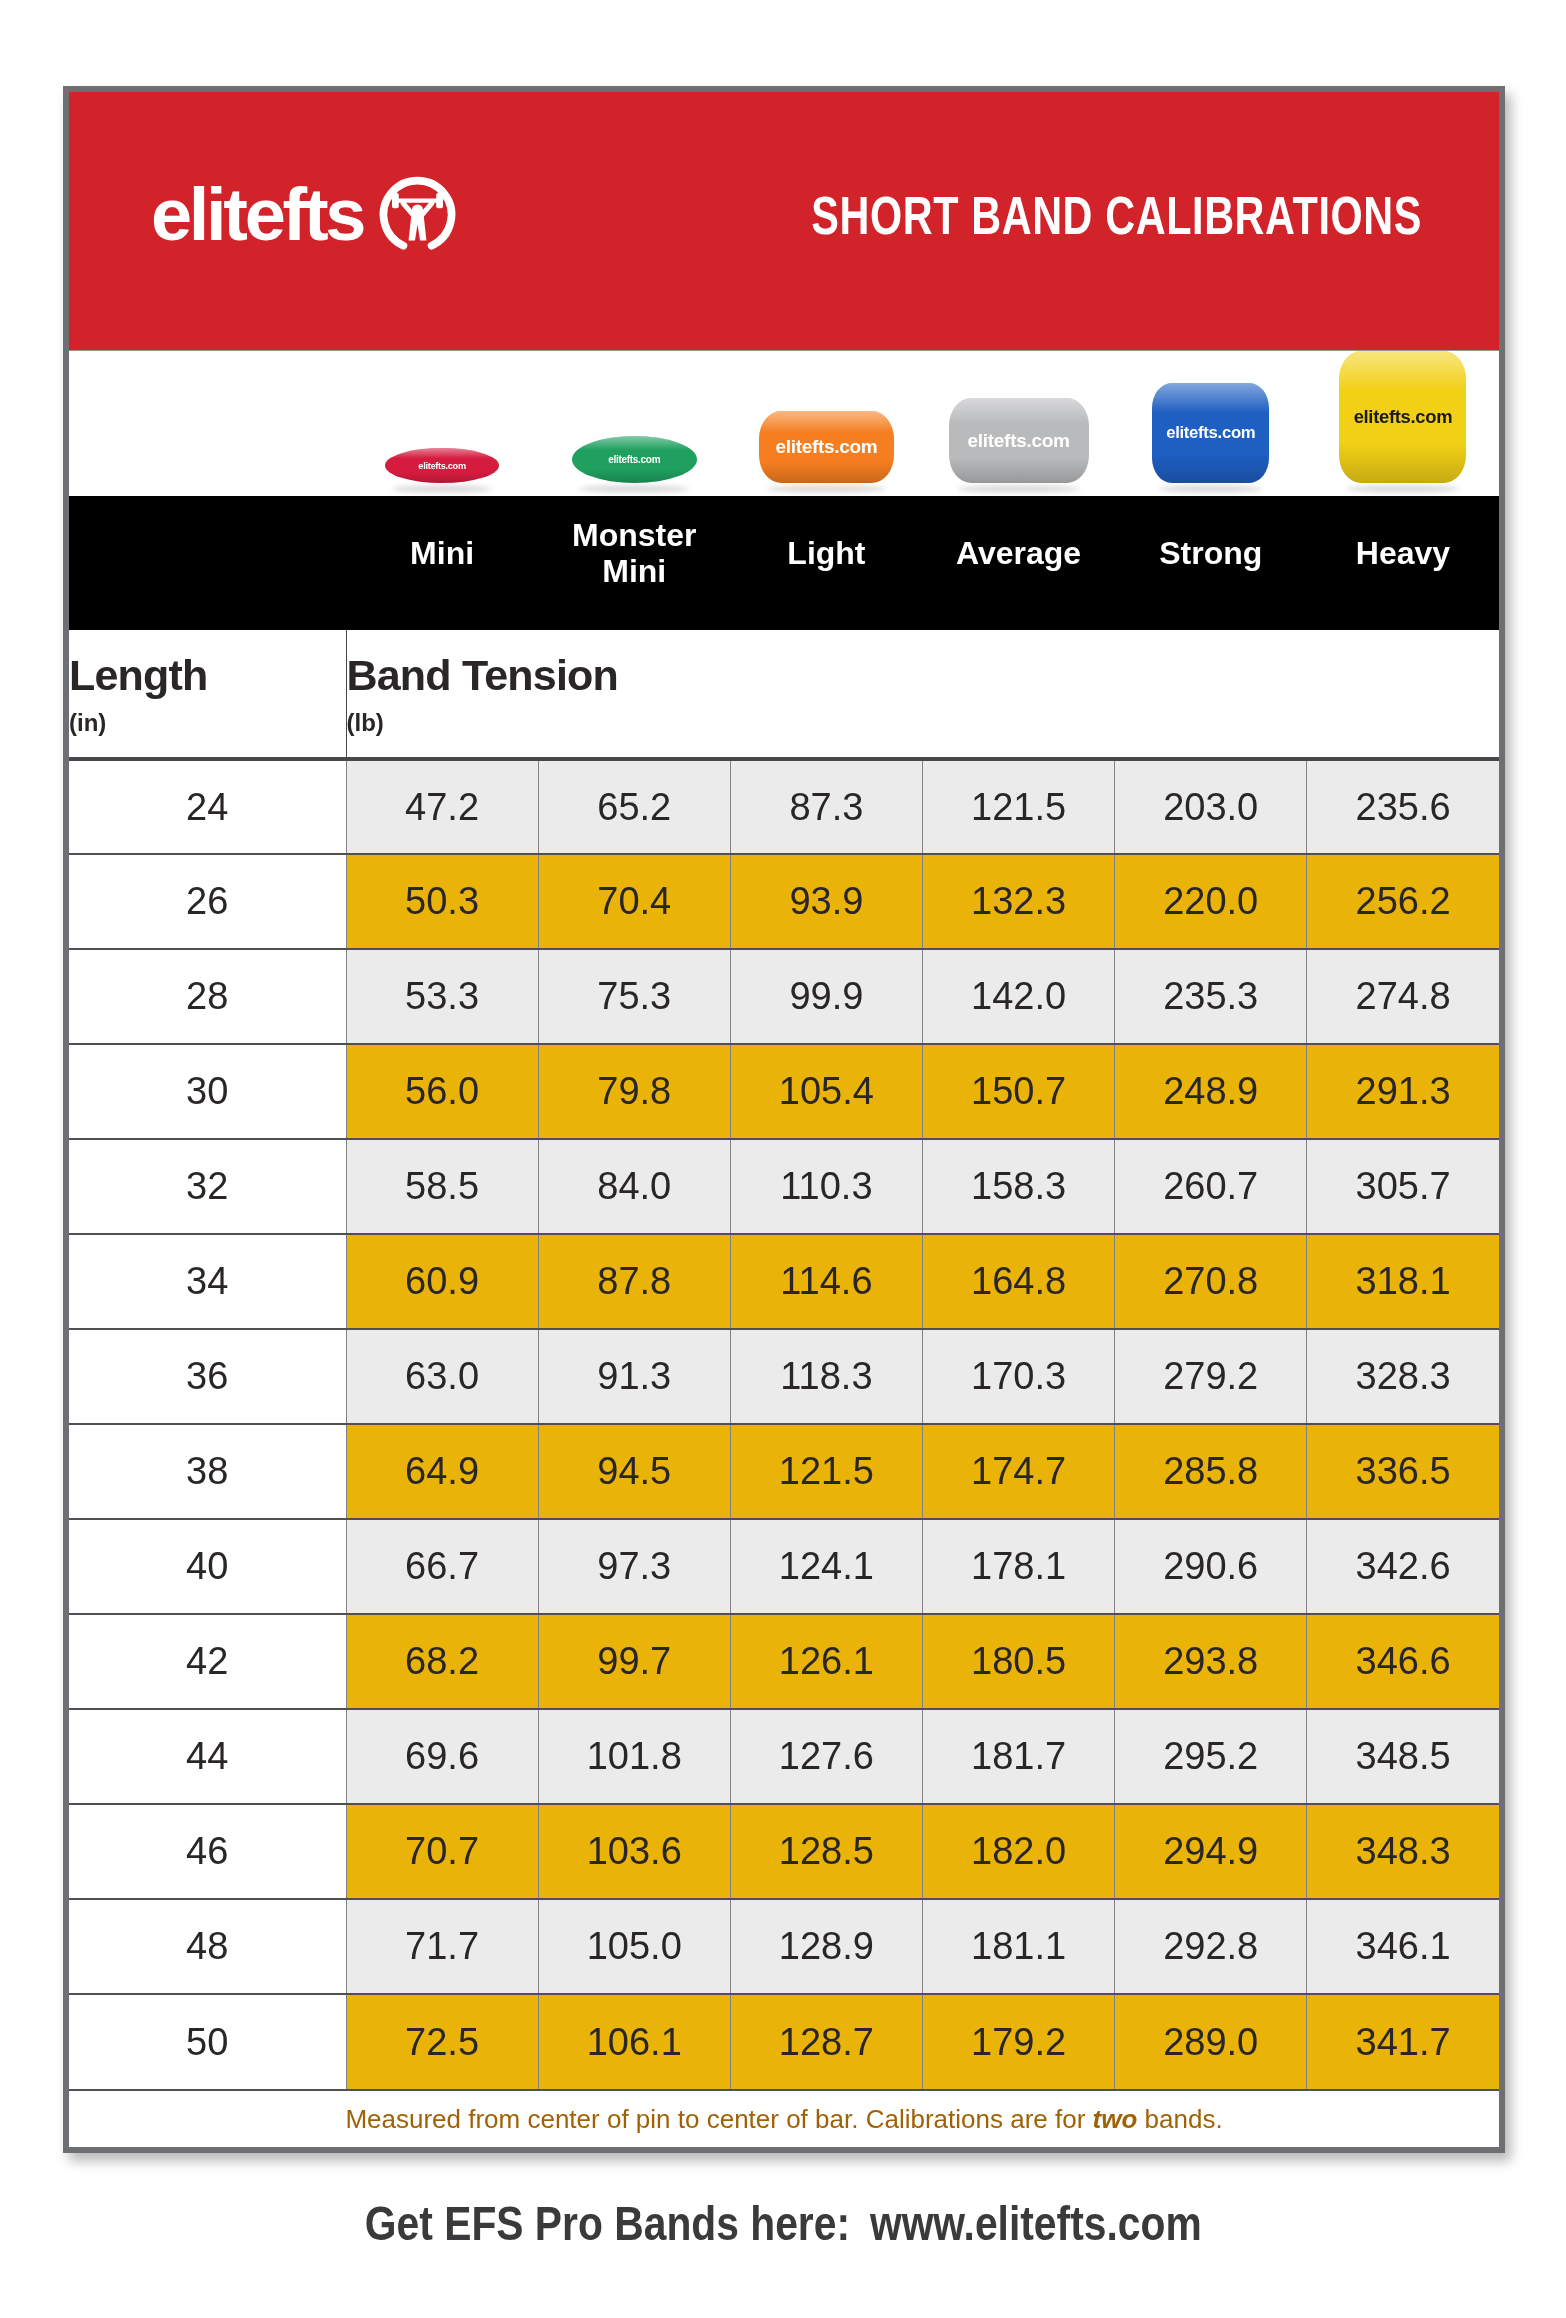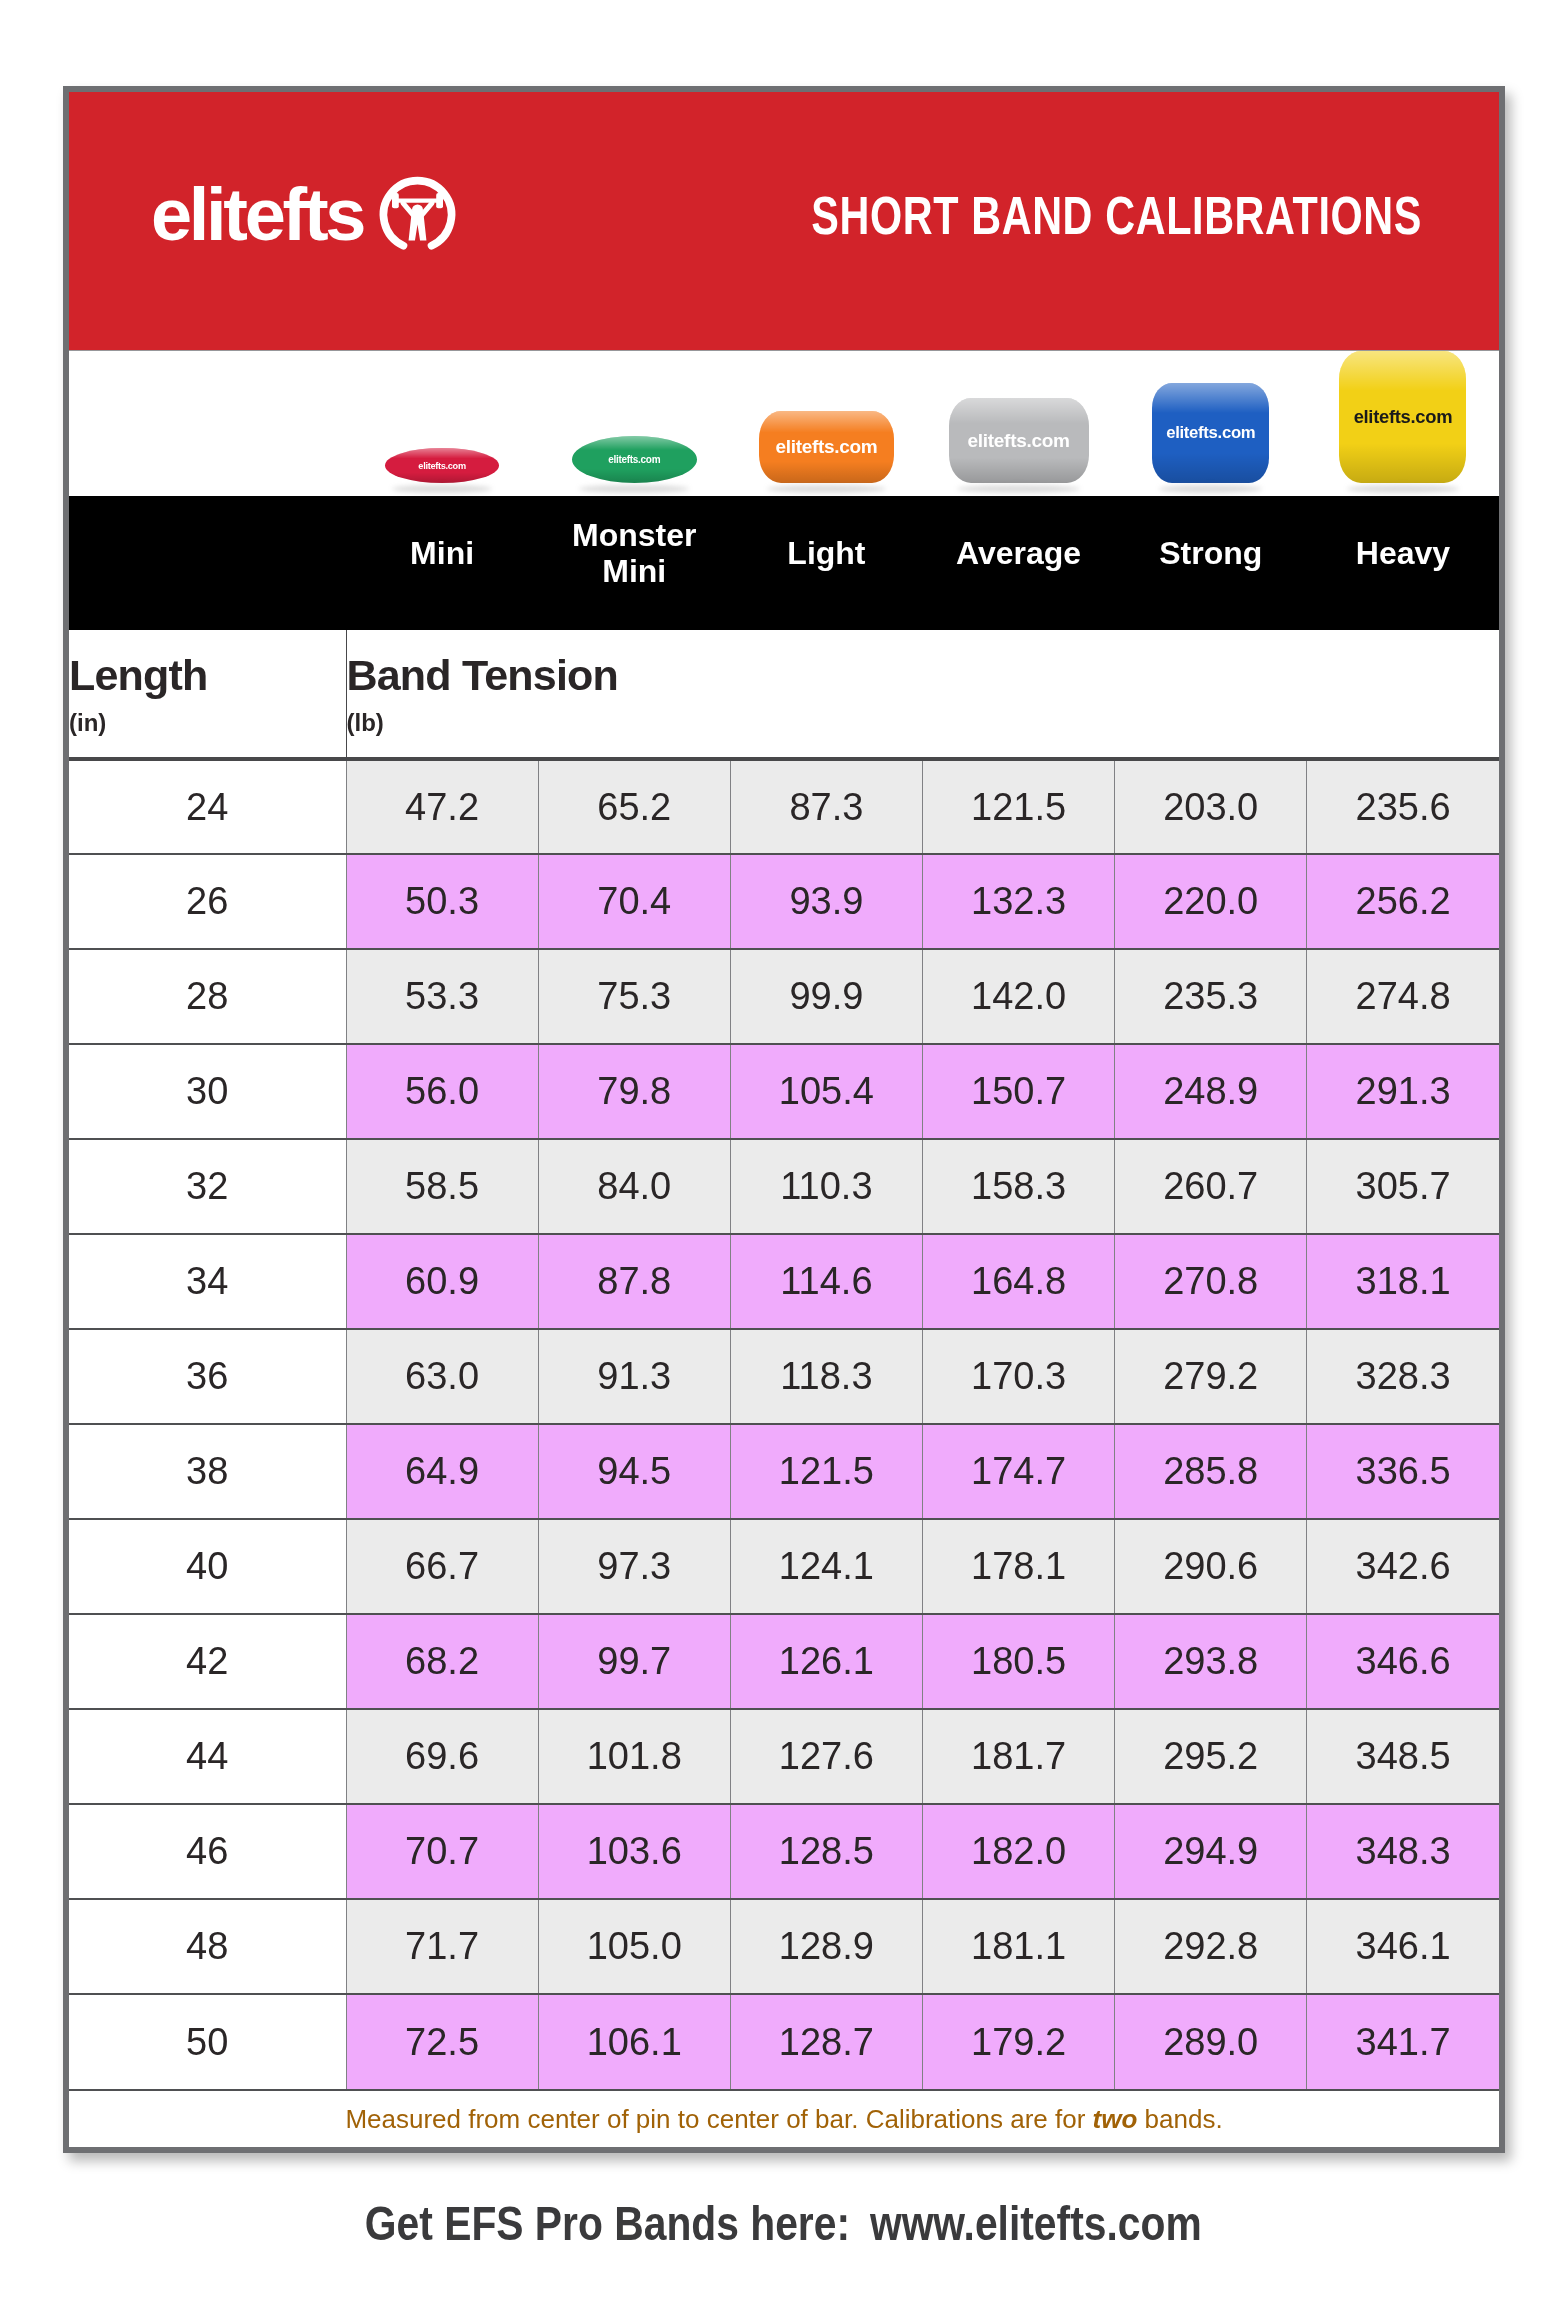--- a/index.html
+++ b/index.html
@@ -50,21 +50,21 @@
   tr.hdr th{height:127px;background:#fff;border-bottom:4.2px solid #48484a;}
   .hdr-stack{display:flex;flex-direction:column;align-items:flex-start;justify-content:center;gap:8.4px;}
   .hdr-main{font-size:43px;font-weight:800;letter-spacing:-0.8px;}
   .hdr-unit{font-size:24px;font-weight:800;}
   th.hdr-tension{border-left:1.7px solid #48484a;margin-top:42px;}
   tr.data{height:95px;}
   tr.data td{font-size:38px;color:#2a2627;border-top:2.5px solid #4f5052;}
   td.len{background:#ffffff;}
   td.val{border-left:1.7px solid #808184;}
   tr.shade-a td.val{background:#ebebeb;}
-  tr.shade-b td.val{background:#f0abfc;}
+  tr.shade-b td.val{background:#eab308;}
 
   
   .footnote{flex:1;display:flex;align-items:center;justify-content:center;background:#fff;
             border-top:2.5px solid #4f5052;font-size:26px;color:#a16207;}
   .footnote .em{font-weight:700;font-style:italic;}
 
   
   .tagline{position:absolute;top:2196px;left:0;width:100%;text-align:center;}
   .tagline-inner{display:inline-block;transform:scaleX(0.85);transform-origin:50% 50%;
                  font-size:48px;font-weight:800;color:#3a3a3c;white-space:nowrap;}

